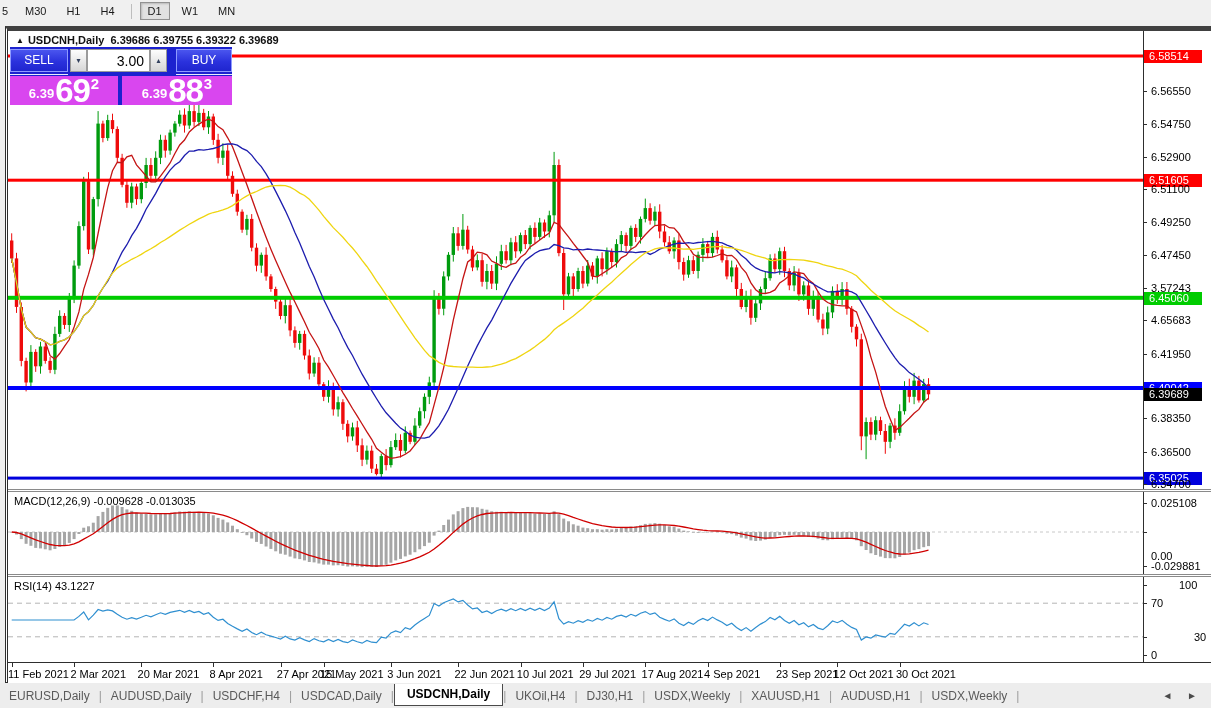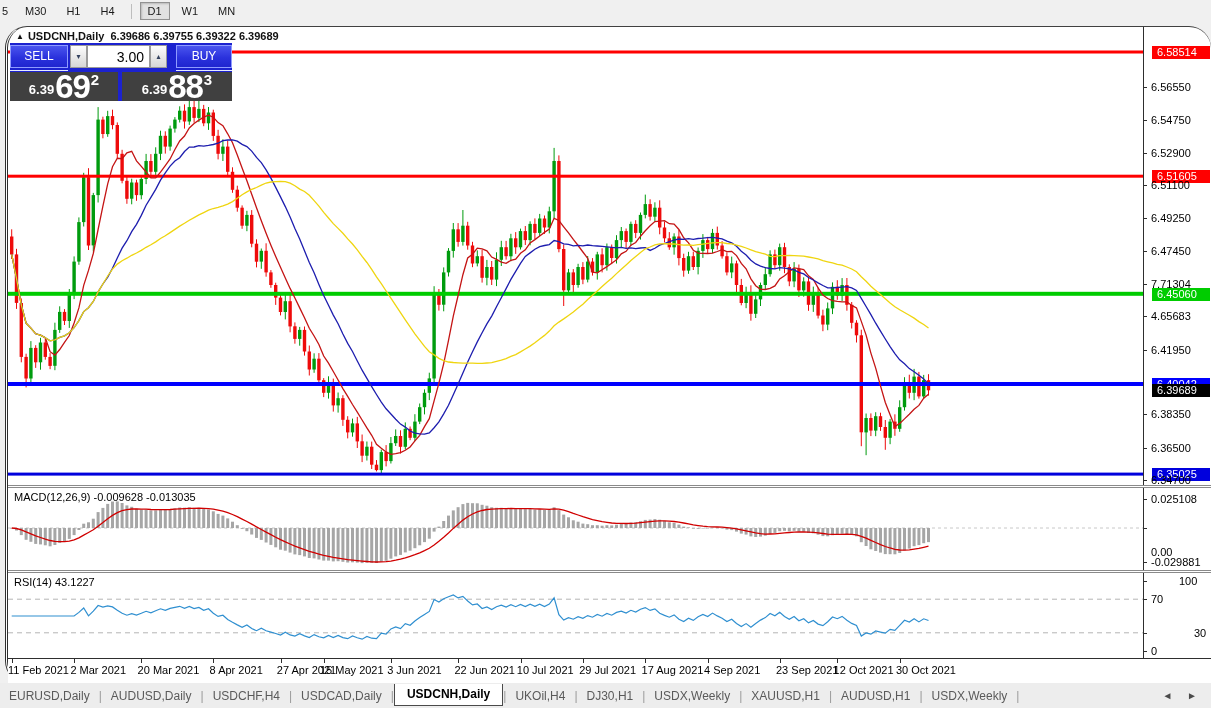--- a/index.html
+++ b/index.html
@@ -8,46 +8,46 @@
 
   
   .toolbar { position:absolute; left:0; top:0; width:100%; height:22px; display:flex; align-items:center; }
   .tfbtn { font-size:11px; color:#1a1a1a; padding:2px 7px; margin:0 2px; border:1px solid transparent; cursor:default; white-space:nowrap; }
   .tfbtn.clip { width:13px; padding:2px 1px; overflow:hidden; margin-left:0; }
   .tfbtn.active { border:1px solid #929292; background:#e2e2e2; box-shadow:inset 1px 1px 2px rgba(0,0,0,.18); }
   .tfsep { width:1px; height:15px; background:#bdbdbd; margin:0 6px; }
 
   
   .chart-window { position:absolute; left:5px; top:26px; width:1206px; height:657px; background:#fff;
-                  border-top:1px solid #404040; border-bottom:1px solid #2e2e2e; border-left:3px double #2e2e2e;border-radius:22px; }
+                  border-top:5px solid #404040; border-bottom:1px solid #2e2e2e; border-left:3px double #2e2e2e; }
   .chart-title { position:absolute; left:8px; top:3px; font-size:11px; font-weight:bold; color:#111; z-index:5; }
   .chart-title .tri { font-size:8px; vertical-align:1px; margin-right:4px; }
   .pane { position:absolute; left:0; width:1135px; overflow:hidden; }
   .pane svg { display:block; }
   .pane-sep { position:absolute; left:0; width:100%; height:3px; background:#fff; border-top:1px solid #8a8a8a; border-bottom:1px solid #8a8a8a; z-index:4; cursor:row-resize; }
   .vaxis-line { position:absolute; left:1135px; top:0; width:1px; height:631px; background:#2e2e2e; }
   .axis-col { position:absolute; left:1136px; top:0; width:70px; height:631px; font-size:11px; color:#000; }
   .axlab { position:absolute; left:7px; height:13px; line-height:13px; white-space:nowrap; }
-  .axlab.chip { left:0; padding:0 3px 8px 5px; color:#fff; min-width:58px;margin-left:8px; }
+  .axlab.chip { left:0; padding:0 3px 8px 5px; color:#fff; min-width:58px; }
   .axtick { position:absolute; left:-1px; width:4px; height:1px; background:#2e2e2e; }
   .ind-label { position:absolute; left:6px; font-size:11px; color:#000; z-index:3; white-space:nowrap; }
 
   
   .date-axis { position:absolute; left:0; top:631px; width:100%; height:25px; background:#fff; border-top:1px solid #2e2e2e; }
   .dlab { position:absolute; top:5px; font-size:11px; color:#000; white-space:nowrap; }
   .dtick { position:absolute; top:0; width:1px; height:4px; background:#2e2e2e; }
 
   
   .trade-panel { position:absolute; left:2px; top:16px; width:222px; height:58px; background:#1c22cf; z-index:6; }
   .tp-btn { position:absolute; top:2px; height:23px; line-height:21px; text-align:center; color:#fff; font-size:12px;
             background:linear-gradient(180deg,#4a55ee 0%, #2b32dd 55%, #1f25cf 100%); border:1px solid #8f9bff; cursor:pointer; }
   .tp-underline { position:absolute; top:27px; height:1px; background:#e8ecff; }
   .tp-spin { position:absolute; top:2px; width:17px; height:23px; background:linear-gradient(180deg,#fdfdfd,#d6d6d6); border:1px solid #9a9a9a; color:#33415e; font-size:8px; text-align:center; line-height:21px; cursor:pointer; }
   .tp-lot { position:absolute; top:2px; height:23px; background:#fff; border:1px solid #9a9a9a; font-size:14px; text-align:right; padding-right:5px; color:#000; font-family:"Liberation Sans",sans-serif; }
-  .tp-price { position:absolute; top:29px; height:29px; background:#404040; color:#fff; display:flex; align-items:flex-end; justify-content:center; padding-bottom:1px; }
+  .tp-price { position:absolute; top:29px; height:29px; background:#d946ef; color:#fff; display:flex; align-items:flex-end; justify-content:center; padding-bottom:1px; }
   .tp-price .small { font-size:13px; font-weight:bold; margin:0 1px 3px 0; }
   .tp-price .big { font-size:33px; font-weight:bold; line-height:27px; letter-spacing:-1px; }
   .tp-price .sup { font-size:15px; font-weight:bold; position:relative; top:-12px; margin-left:1px; }
 
   
   .tabs-bar { position:absolute; left:0; top:683px; width:100%; height:25px; background:#ededed; display:flex; align-items:center; }
   .tab { font-size:12px; color:#5a5a5a; padding:4px 9px; white-space:nowrap; cursor:pointer; }
   .tab.active { background:#fff; color:#000; font-weight:bold; border:1px solid #4a4a4a; border-top:none; padding:3px 12px 4px; margin-top:-1px; }
   .tabsep { color:#9a9a9a; font-size:12px; }
   .tab-arrows { margin-left:auto; margin-right:8px; font-size:10px; color:#4a4a4a; letter-spacing:6px; cursor:pointer; }
@@ -714,21 +714,21 @@
         <div class="axtick" style="top: 126px;"></div>
         <div class="axlab" style="top: 120px;">6.52900</div>
         <div class="axlab chip" style="background: rgb(255, 0, 0); top: 143px;">6.51605</div>
         <div class="axtick" style="top: 158px;"></div>
         <div class="axlab" style="top: 152px;">6.51100</div>
         <div class="axtick" style="top: 191px;"></div>
         <div class="axlab" style="top: 185px;">6.49250</div>
         <div class="axtick" style="top: 224px;"></div>
         <div class="axlab" style="top: 218px;">6.47450</div>
         <div class="axtick" style="top: 257px;"></div>
-        <div class="axlab" style="top: 251px;">7.71304</div>
+        <div class="axlab" style="top: 251px;">3.57243</div>
         <div class="axlab chip" style="background: rgb(0, 204, 0); top: 261px;">6.45060</div>
         <div class="axtick" style="top: 289px;"></div>
         <div class="axlab" style="top: 283px;">4.65683</div>
         <div class="axtick" style="top: 323px;"></div>
         <div class="axlab" style="top: 317px;">6.41950</div>
         <div class="axlab chip" style="background: rgb(0, 0, 255); top: 351px;">6.40042</div>
         <div class="axlab chip" style="background: rgb(0, 0, 0); top: 357px;">6.39689</div>
         <div class="axtick" style="top: 387px;"></div>
         <div class="axlab" style="top: 381px;">6.38350</div>
         <div class="axtick" style="top: 421px;"></div>

